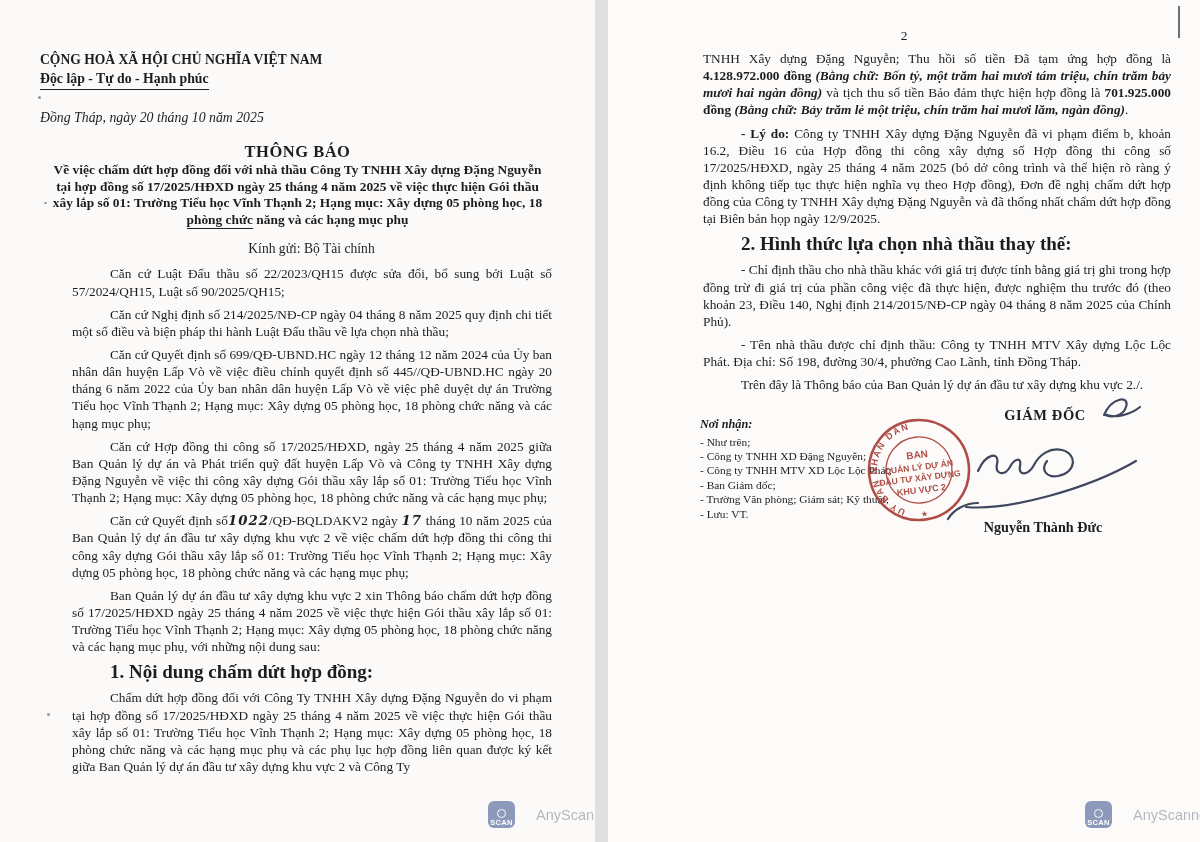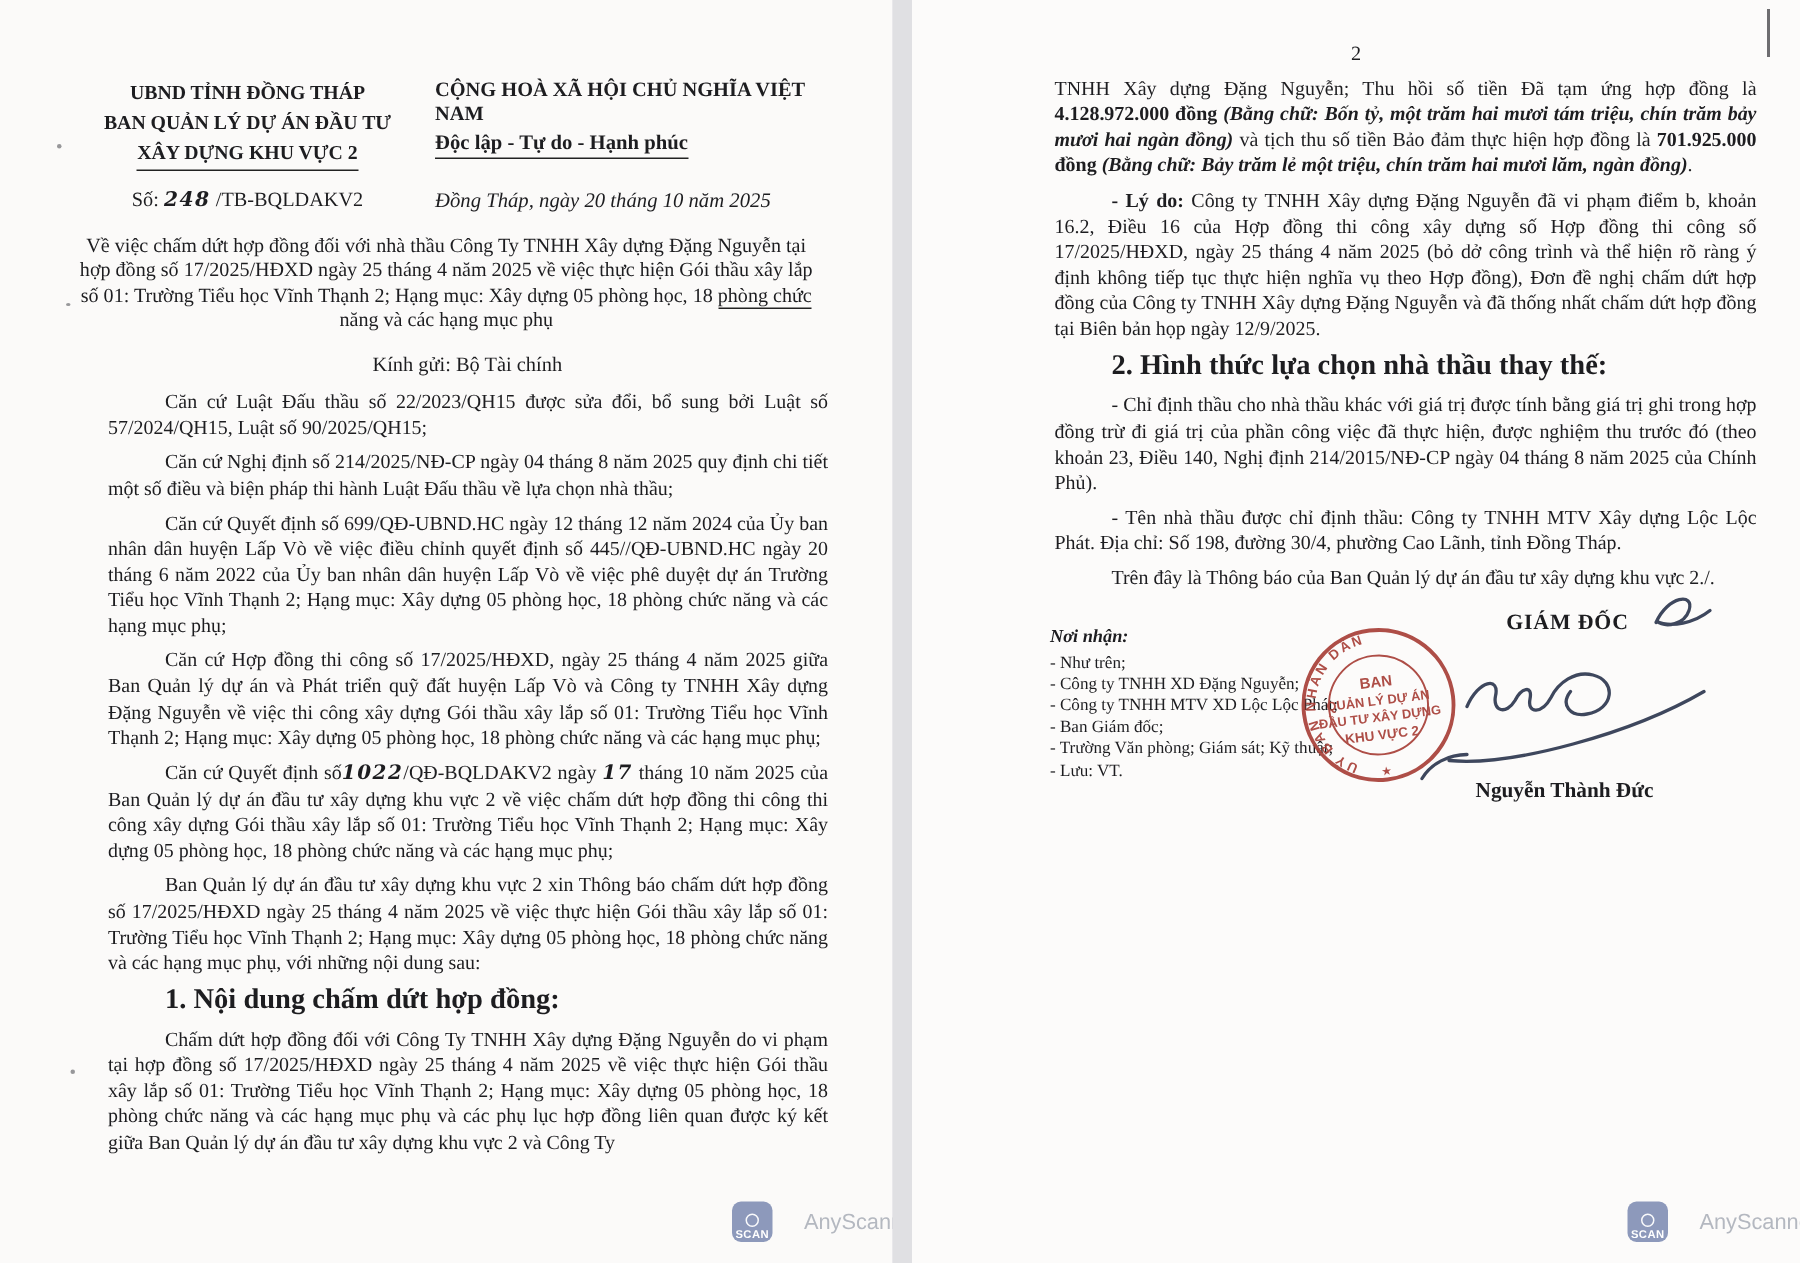--- a/index.html
+++ b/index.html
@@ -25,21 +25,21 @@
   .hdr-right{flex:1;text-align:left;}
   .motto1{font-weight:bold;font-size:13.6px;}
   .motto2{font-weight:bold;font-size:13.8px;margin-top:3px;}
   .motto2 span{display:inline-block;border-bottom:1.5px solid #222;padding-bottom:2px;}
   .dateline{font-style:italic;font-size:13.8px;margin-top:20px;}
 
   .hand{font-style:italic;font-weight:600;letter-spacing:1px;font-family:"DejaVu Serif",serif;}
 
   
   .doc-title{text-align:center;font-weight:bold;font-size:16.5px;margin-top:16px;letter-spacing:.5px;}
-  .doc-subtitle{margin:12px auto 0;width:492px;text-align:center;font-weight:normal;font-size:13.4px;line-height:1.24;}
+  .doc-subtitle{margin:0 auto 0;width:492px;text-align:center;font-weight:bold;font-size:13.4px;line-height:1.24;}
   .doc-subtitle .part-ul{border-bottom:1.6px solid #222;padding-bottom:1px;}
   .salutation{text-align:center;font-size:13.6px;margin-top:13px;margin-left:28px;}
 
   
   .p1-body{padding:8px 24px 0 72px;width:480px;}
   .p2-body{padding:6px 28px 0 95px;width:468px;}
   p.bp{margin:0 0 6px 0;font-size:13.3px;line-height:1.29;text-align:justify;text-indent:38px;}
   p.bp.noindent{text-indent:0;}
   p.sect{margin:2px 0 6px 0;font-size:19px;font-weight:bold;text-indent:38px;text-align:left;}
   .b{font-weight:bold;}
@@ -69,37 +69,28 @@
 <body>
 
 <div class="canvas">
 
   <div class="page page1">
     <div class="speck" style="left:38px;top:96px;width:3px;height:3px;"></div>
     <div class="speck" style="left:44px;top:202px;width:3px;height:2px;"></div>
     <div class="speck" style="left:47px;top:713px;width:3px;height:3px;"></div>
 
     <div class="hdr">
-      <div class="hdr-left">
-        <div>UBND TỈNH ĐỒNG THÁP</div>
-        <div>BAN QUẢN LÝ DỰ ÁN ĐẦU TƯ</div>
-        <div><span class="ul3">XÂY DỰNG KHU VỰC 2</span></div>
-        <div class="doc-number">
-          <span>Số:</span>
-          <span class="hand">248</span>
-          <span>/TB-BQLDAKV2</span>
-        </div>
-      </div>
       <div class="hdr-right">
         <div class="motto1">CỘNG HOÀ XÃ HỘI CHỦ NGHĨA VIỆT NAM</div>
         <div class="motto2"><span>Độc lập - Tự do - Hạnh phúc</span></div>
         <div class="dateline">Đồng Tháp, ngày 20 tháng 10 năm 2025</div>
       </div>
     </div>
 
+    <div class="doc-title">THÔNG BÁO</div>
     <div class="doc-subtitle"><span>Về việc chấm dứt hợp đồng đối với nhà thầu Công Ty TNHH Xây dựng Đặng Nguyễn tại hợp đồng số 17/2025/HĐXD ngày 25 tháng 4 năm 2025 về việc thực hiện Gói thầu xây lắp số 01: Trường Tiểu học Vĩnh Thạnh 2; Hạng mục: Xây dựng 05 phòng học, 18 </span><span class="part-ul">phòng chức</span><span> năng và các hạng mục phụ</span></div>
 
     <div class="salutation">Kính gửi: Bộ Tài chính</div>
 
     <div class="p1-body">
       <p class="bp">Căn cứ Luật Đấu thầu số 22/2023/QH15 được sửa đổi, bổ sung bởi Luật số 57/2024/QH15, Luật số 90/2025/QH15;</p>
       <p class="bp">Căn cứ Nghị định số 214/2025/NĐ-CP ngày 04 tháng 8 năm 2025 quy định chi tiết một số điều và biện pháp thi hành Luật Đấu thầu về lựa chọn nhà thầu;</p>
       <p class="bp">Căn cứ Quyết định số 699/QĐ-UBND.HC ngày 12 tháng 12 năm 2024 của Ủy ban nhân dân huyện Lấp Vò về việc điều chỉnh quyết định số 445//QĐ-UBND.HC ngày 20 tháng 6 năm 2022 của Ủy ban nhân dân huyện Lấp Vò về việc phê duyệt dự án Trường Tiểu học Vĩnh Thạnh 2; Hạng mục: Xây dựng 05 phòng học, 18 phòng chức năng và các hạng mục phụ;</p>
       <p class="bp">Căn cứ Hợp đồng thi công số 17/2025/HĐXD, ngày 25 tháng 4 năm 2025 giữa Ban Quản lý dự án và Phát triển quỹ đất huyện Lấp Vò và Công ty TNHH Xây dựng Đặng Nguyễn về việc thi công xây dựng Gói thầu xây lắp số 01: Trường Tiểu học Vĩnh Thạnh 2; Hạng mục: Xây dựng 05 phòng học, 18 phòng chức năng và các hạng mục phụ;</p>
       <p class="bp"><span>Căn cứ Quyết định số</span><span class="hand">1022</span><span>/QĐ-BQLDAKV2 ngày</span> <span class="hand">17</span><span> tháng 10 năm 2025 của Ban Quản lý dự án đầu tư xây dựng khu vực 2 về việc chấm dứt hợp đồng thi công thi công xây dựng Gói thầu xây lắp số 01: Trường Tiểu học Vĩnh Thạnh 2; Hạng mục: Xây dựng 05 phòng học, 18 phòng chức năng và các hạng mục phụ;</span></p>

